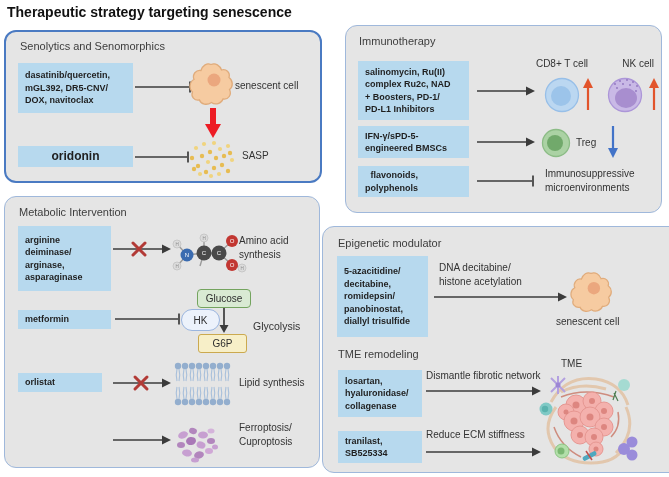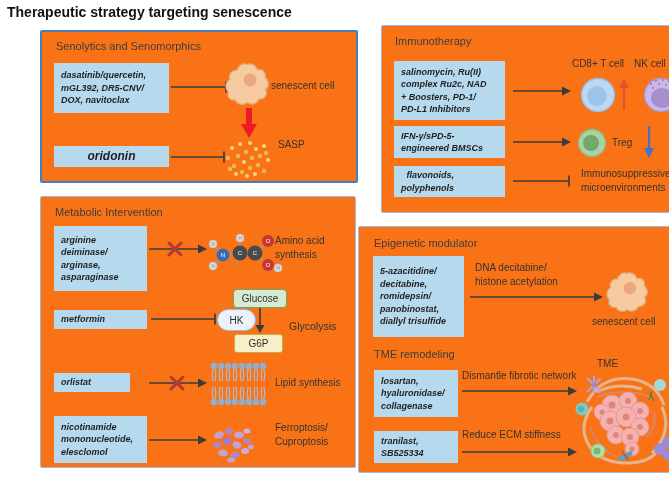--- a/index.html
+++ b/index.html
@@ -1,25 +1,25 @@
 <!DOCTYPE html>
 <html><head>
 <meta charset="utf-8">
 <style>
   html,body{margin:0;padding:0;background:#ffffff;}
   .fig{position:relative;width:669px;height:477px;background:#fff;
        font-family:"Liberation Sans", sans-serif;color:#333;overflow:hidden;}
   .fig-title{position:absolute;left:7px;top:4px;font-size:14px;font-weight:bold;color:#111;}
-  .panel{position:absolute;box-sizing:border-box;background:#f97316;border-radius:2px;margin-left:36px;}
+  .panel{position:absolute;box-sizing:border-box;background:#e5e5e5;border-radius:12px;}
   .panel.primary{border:2px solid #4a7ac2;}
   .panel.light{border:1.5px solid #9fb8db;}
   .panel-title{position:absolute;font-size:11px;color:#3d3d3d;white-space:nowrap;}
   .drugbox{position:absolute;box-sizing:border-box;background:#b7d9ee;
            font-size:9px;font-weight:bold;line-height:1.38;color:#1f1f1f;
-           padding:0 7px;white-space:pre-line;display:flex;align-items:center;font-style:italic;}
+           padding:0 7px;white-space:pre-line;display:flex;align-items:center;}
   .drugbox.center{justify-content:center;text-align:center;font-size:12px;}
   .lbl{position:absolute;font-size:10px;line-height:1.35;color:#333;white-space:pre-line;}
   .arr{position:absolute;overflow:visible;}
   .arr line{stroke:#3b3b3b;stroke-width:1.7;}
   .arr polygon{fill:#3b3b3b;}
   .xmark line{stroke:#b23a36;stroke-width:3;stroke-linecap:round;}
   .minibox{position:absolute;box-sizing:border-box;display:flex;align-items:center;
            justify-content:center;font-size:10px;color:#2e2e2e;}
   .icon{position:absolute;overflow:visible;}
 </style>
@@ -73,21 +73,21 @@
           <circle cx="22" cy="24" r="2.1"></circle>
         <circle cx="28" cy="5" r="2.1"></circle>
           <circle cx="34" cy="11" r="2.1"></circle>
           <circle cx="42" cy="8" r="2.1"></circle>
         <circle cx="46" cy="22" r="2.1"></circle>
           <circle cx="14" cy="36" r="2.1"></circle>
           <circle cx="33" cy="36" r="2.1"></circle>
         <circle cx="25" cy="38" r="2.1"></circle>
       </g>
     </svg>
-    <div class="lbl" style="left:236px;top:106px;">SASP</div>
+    <div class="lbl" style="left:236px;top:117px;">SASP</div>
 
     <div class="drugbox center" style="left:12px;top:114px;width:115px;height:21px;">oridonin</div>
     <svg class="arr" style="left:129px;top:119px;" width="55" height="12">
       <line x1="0" y1="6" x2="52" y2="6"></line>
         <line x1="53" y1="0.5" x2="53" y2="11.5"></line>
     </svg>
   </section>
 
   <section class="panel light" style="left:345px;top:25px;width:317px;height:188px;">
     <div class="panel-title" style="left:13px;top:9px;">Immunotherapy</div>
@@ -104,21 +104,21 @@
     <div class="lbl" style="left:186px;top:31px;width:60px;text-align:center;">CD8+ T cell</div>
     <svg class="icon" style="left:196px;top:49px;" width="40" height="40">
       <circle cx="20" cy="20" r="16.5" fill="#bbd7f1" stroke="#97bfe8" stroke-width="1.3"></circle>
       <circle cx="19" cy="21" r="10" fill="#9cc4ea"></circle>
     </svg>
     <svg class="icon" style="left:236px;top:51px;" width="12" height="34">
       <line x1="6" y1="33" x2="6" y2="9" stroke="#e2542b" stroke-width="2.2"></line>
       <polygon points="1,11 11,11 6,1" fill="#e2542b"></polygon>
     </svg>
 
-    <div class="lbl" style="left:252px;top:31px;width:56px;text-align:left;">NK cell</div>
+    <div class="lbl" style="left:252px;top:31px;width:56px;text-align:right;">NK cell</div>
     <svg class="icon" style="left:259px;top:49px;" width="40" height="40">
       <circle cx="20" cy="20" r="16.5" fill="#c9b9e6" stroke="#ac96d8" stroke-width="1.3"></circle>
       <ellipse cx="21" cy="23" rx="11" ry="10" fill="#a88ecf"></ellipse>
       <g fill="#8f74be">
         <circle cx="10" cy="9" r="0.9"></circle>
           <circle cx="15" cy="6" r="0.9"></circle>
           <circle cx="22" cy="5" r="0.9"></circle>
         <circle cx="28" cy="7" r="0.9"></circle>
           <circle cx="32" cy="11" r="0.9"></circle>
           <circle cx="12" cy="13" r="0.9"></circle>
@@ -220,21 +220,21 @@
         <line x1="64" y1="0.5" x2="64" y2="11.5"></line>
     </svg>
     <div class="minibox" style="left:176px;top:112px;width:39px;height:22px;background:#ecf2fb;border:1.4px solid #9ab5df;border-radius:11px;">HK</div>
     <svg class="arr" style="left:213px;top:111px;" width="12" height="26">
       <line x1="6" y1="0" x2="6" y2="18"></line>
         <polygon points="1.5,17 10.5,17 6,25"></polygon>
     </svg>
     <div class="minibox" style="left:193px;top:137px;width:49px;height:19px;background:#f7efc8;border:1.4px solid #cba94f;border-radius:3px;">G6P</div>
     <div class="lbl" style="left:248px;top:122px;font-size:10.5px;">Glycolysis</div>
 
-    <div class="drugbox" style="left:13px;top:176px;width:76px;height:19px;">orlistat</div>
+    <div class="drugbox" style="left:13px;top:176px;width:84px;height:19px;">orlistat</div>
     <svg class="arr" style="left:108px;top:180px;" width="58" height="12">
       <line x1="0" y1="6" x2="49" y2="6"></line>
         <polygon points="49,1.5 58,6 49,10.5"></polygon>
     </svg>
     <svg class="icon xmark" style="left:128px;top:178px;" width="16" height="16">
       <line x1="2" y1="2" x2="14" y2="14"></line>
         <line x1="14" y1="2" x2="2" y2="14"></line>
     </svg>
 
     <svg class="icon" style="left:168px;top:164px;" width="58" height="46">
@@ -286,23 +286,20 @@
           <circle cx="19" cy="41" r="3.2"></circle>
         <circle cx="26" cy="41" r="3.2"></circle>
           <circle cx="33" cy="41" r="3.2"></circle>
           <circle cx="40" cy="41" r="3.2"></circle>
         <circle cx="47" cy="41" r="3.2"></circle>
           <circle cx="54" cy="41" r="3.2"></circle>
       </g>
     </svg>
     <div class="lbl" style="left:234px;top:179px;">Lipid synthesis</div>
 
-    <div class="drugbox" style="left:13px;top:219px;width:93px;height:47px;">nicotinamide
-mononucleotide,
-elesclomol</div>
     <svg class="arr" style="left:108px;top:237px;" width="58" height="12">
       <line x1="0" y1="6" x2="49" y2="6"></line>
         <polygon points="49,1.5 58,6 49,10.5"></polygon>
     </svg>
     <svg class="icon" style="left:168px;top:226px;" width="48" height="40">
       <ellipse cx="10" cy="12" rx="5" ry="3.5" fill="#c79fd1" transform="rotate(-20 10 12)"></ellipse>
       <ellipse cx="20" cy="8" rx="4" ry="3" fill="#b286bd" transform="rotate(15 20 8)"></ellipse>
       <ellipse cx="30" cy="12" rx="5" ry="3.5" fill="#c79fd1"></ellipse>
       <ellipse cx="38" cy="8" rx="3.5" ry="2.5" fill="#d4b3da"></ellipse>
       <ellipse cx="8" cy="22" rx="4" ry="3" fill="#b286bd"></ellipse>

